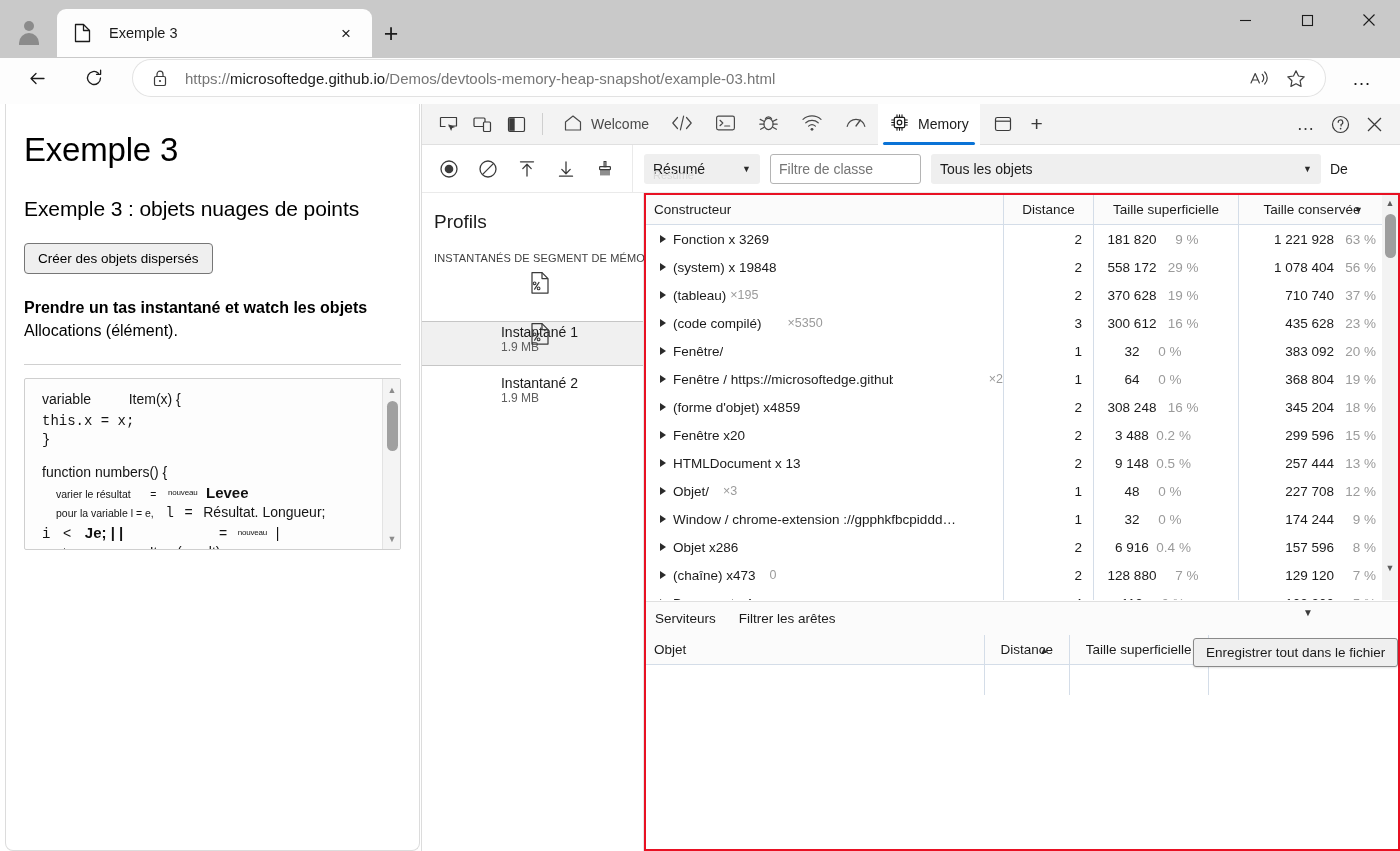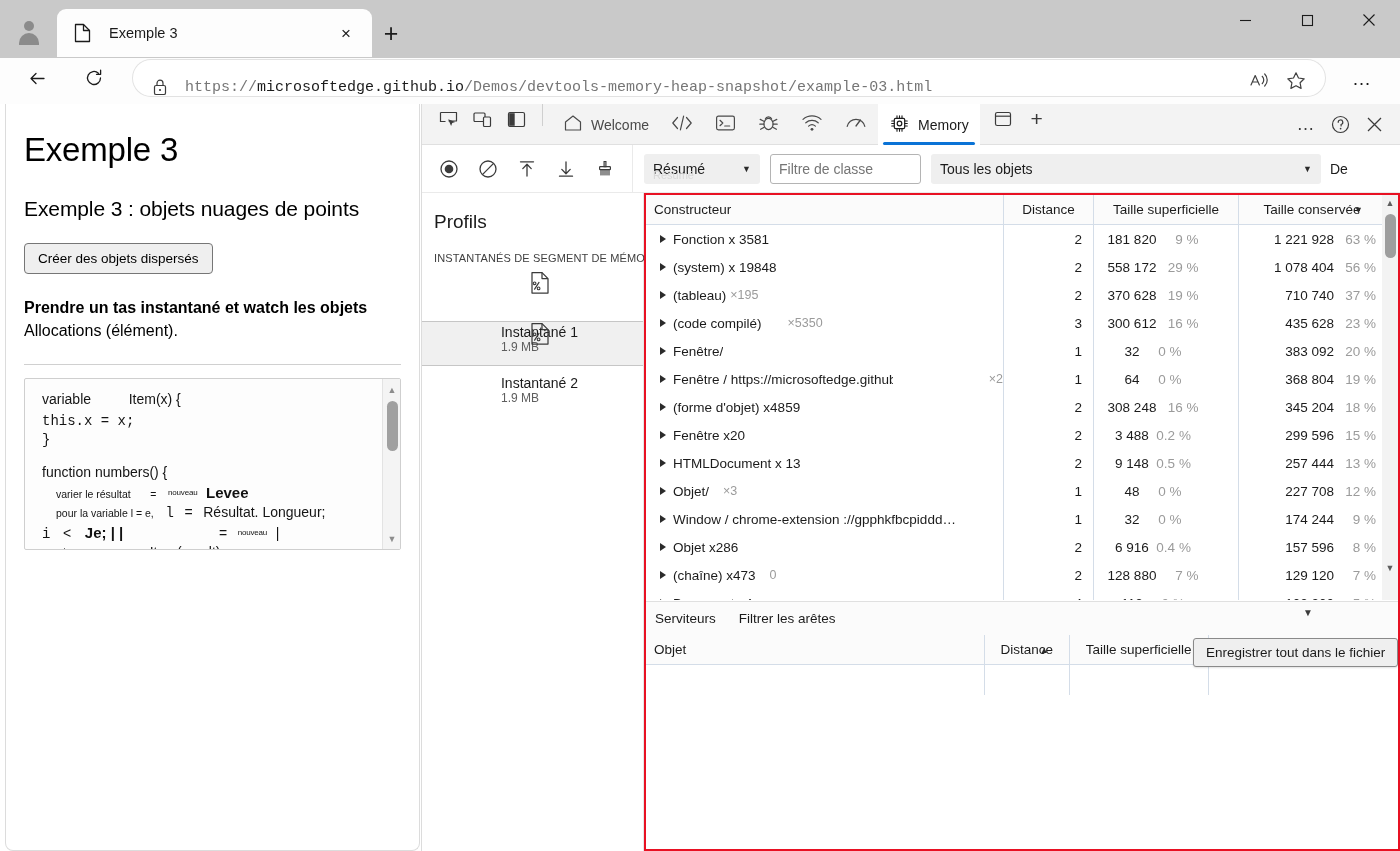--- a/index.html
+++ b/index.html
@@ -77,23 +77,22 @@
     position: absolute; top: 60px; width: 36px; height: 36px;
     display: flex; align-items: center; justify-content: center;
     border-radius: 5px; color: #1b1b1b;
   }
   #nav-back { left: 19px; }
   #nav-reload { left: 76px; }
 
   #urlbox {
     position: absolute; left: 133px; top: 60px; width: 1192px; height: 36px;
     background: #ffffff; border-radius: 18px;
-    display: flex; align-items: flex-end;
+    display: flex; align-items: center;
     box-shadow: 0 0 0 1px #e2e2e2;
-    font-family: Liberation Mono, monospace;
   }
   #url-lock { margin-left: 19px; width: 16px; height: 18px; flex: none; }
   #url-text {
     margin-left: 17px; font-size: 15px; color: #767676;
     white-space: nowrap; overflow: hidden; flex: 1;
   }
   #url-text .host { color: #1b1b1b; }
   #btn-read-aloud, #btn-favorite {
     width: 36px; height: 32px; flex: none;
     display: flex; align-items: center; justify-content: center;
@@ -175,21 +174,21 @@
   
   #devtools {
     position: absolute; left: 421px; top: 0; width: 979px; height: 747px;
     background: #ffffff; border-left: 1px solid #dcdcdc;
   }
 
   
   #dt-tabbar {
     position: absolute; left: 0; top: 0; width: 979px; height: 41px;
     background: #f3f3f3; border-bottom: 1px solid #e0e0e0;
-    display: flex; 
+    display: flex; align-items: center;
   }
   .dt-icon-btn {
     width: 34px; height: 30px; display: flex; align-items: center; justify-content: center;
     border-radius: 4px; color: #3b3b3b; flex: none;
   }
   #dt-tab-sep { width: 1px; height: 22px; background: #cfcfcf; margin: 0 9px; flex: none; }
   .dt-tab {
     height: 41px; display: flex; align-items: center; gap: 8px;
     padding: 0 11px; color: #4a4a4a; font-size: 14px; flex: none; position: relative;
   }
@@ -707,21 +706,21 @@
           <div class="gc c-shal">Taille superficielle</div>
           <div class="gc c-ret last">
             <span>Taille conservée</span>
             <span class="sort-caret">▼</span>
           </div>
         </div>
         <div class="grid-body" id="ctable-body">
             <div class="grid-row">
               <div class="gc c-ctor">
                 <span class="tri"></span>
-                <span class="ctor-name">Fonction x 3581</span>
+                <span class="ctor-name">Fonction x 3269</span>
               </div>
               <div class="gc c-dist num">2</div>
               <div class="gc c-shal num">
                 <span>181 820</span>
                 <span class="pct">9 %</span>
               </div>
               <div class="gc c-ret last num">
                 <span>1 221 928</span>
                 <span class="pct">63 %</span>
               </div>

